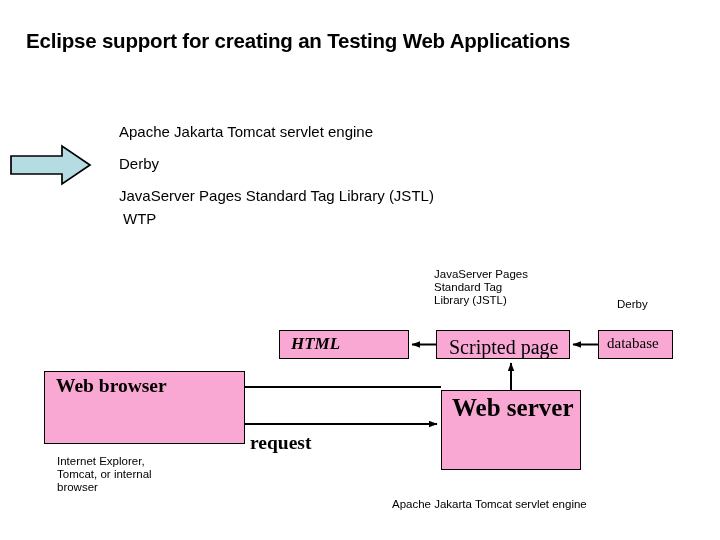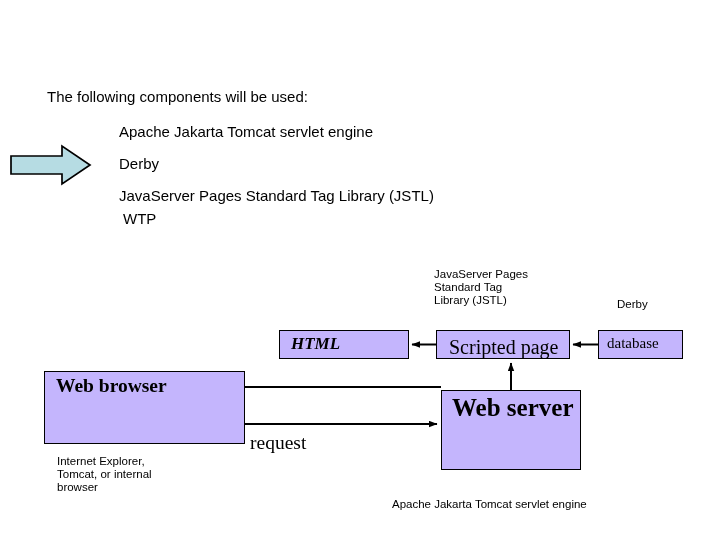--- a/index.html
+++ b/index.html
@@ -72,21 +72,21 @@
     position: absolute;
     left: 0; top: 0;
     width: 720px;
     height: 540px;
     pointer-events: none;
   }
 
   .dbox {
     position: absolute;
     border: 1.6px solid #000000;
-    background: #c4b5fd;
+    background: #f9a8d4;
     box-sizing: border-box;
   }
   .dbox-label {
     position: absolute;
     font-family: "Liberation Serif", serif;
     color: #000000;
     white-space: nowrap;
   }
 
   
@@ -102,21 +102,21 @@
 
   #box-scripted {
     left: 436px; top: 330px; width: 134px; height: 29px;
   }
   #box-scripted .dbox-label {
     left: 12px; top: 5px;
     font-size: 20px;
   }
 
   #box-database {
-    left: 598px; top: 330px; width: 85px; height: 29px;
+    left: 598px; top: 330px; width: 75px; height: 29px;
   }
   #box-database .dbox-label {
     left: 8px; top: 4px;
     font-size: 15px;
   }
 
   
   #box-webbrowser {
     left: 44px; top: 371px; width: 201px; height: 73px;
   }
@@ -148,32 +148,32 @@
   #label-derby { left: 617px; top: 298px; }
   #label-browsers { left: 57px; top: 455px; }
   #label-tomcat { left: 392px; top: 498px; }
 
   #label-request {
     position: absolute;
     left: 250px;
     top: 432px;
     font-family: "Liberation Serif", serif;
     font-size: 19.5px;
-    font-weight: normal;
+    font-weight: bold;
     color: #000000;
     white-space: nowrap;
   }
 </style>
 </head>
 <body>
 
 <div class="slide">
 
-
-  <div class="lead-line">The following components will be used:</div>
+  <div class="slide-title">Eclipse support for creating an Testing Web Applications</div>
+
 
   <div class="sub-line sub-1">Apache Jakarta Tomcat servlet engine</div>
   <div class="sub-line sub-2">Derby</div>
   <div class="sub-line sub-3">JavaServer Pages Standard Tag Library (JSTL)</div>
   <div class="sub-line sub-4">WTP</div>
 
   <svg class="blue-arrow" viewBox="0 0 82 42">
     <polygon points="1,12 52,12 52,2 80,21 52,40 52,30 1,30" fill="#b6dce3" stroke="#000000" stroke-width="1.7" stroke-linejoin="miter"></polygon>
   </svg>
 

